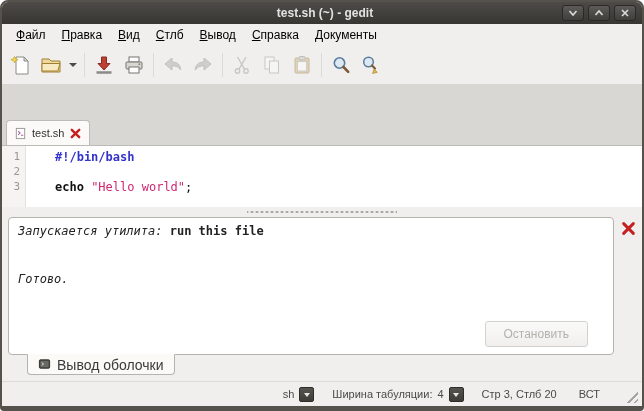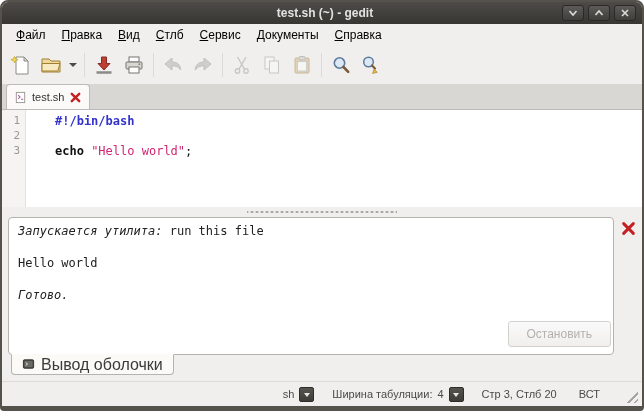--- a/index.html
+++ b/index.html
@@ -30,21 +30,21 @@
   .toolbar { flex:0 0 38px; display:flex; align-items:center; padding-left:4px; }
   .tbtn { width:30px; height:30px; border-radius:3px; display:flex; align-items:center; justify-content:center; }
   .tbtn.narrow { width:14px; }
   .tbtn.disabled { opacity:.38; }
   .tsep { width:1px; height:24px; background:#dcdad6; margin:0 4px; }
 
   
   .tabbar { flex:0 0 25px; background:#d9d7d3; border-bottom:1px solid #bdbbb7; display:flex; align-items:flex-end; padding-left:4px; }
   .tab { height:25px; background:#fbfaf8; border:1px solid #bdbbb7; border-bottom:none;
          border-radius:4px 4px 0 0; display:flex; align-items:center; gap:5px; padding:0 7px;
-         font-size:11px; color:#333; }
+         font-size:11px; color:#333;margin-top:36px; }
 
   
   .editor { flex:1 1 auto; display:flex; background:#fff; overflow:hidden; }
   .gutter { flex:0 0 24px; background:#f5f4f2; border-right:1px solid #e4e2de; padding-top:4px; }
   .lnum { height:15px; font:11px "DejaVu Sans Mono", monospace; color:#9a9894; text-align:right; padding-right:5px; }
   .code { flex:1; padding:4px 0 0 9px; }
   .code-line { height:15px; font:12px "DejaVu Sans Mono", monospace; white-space:pre; color:#111;margin-left:20px; }
   .tok-shebang { color:#3333cc; font-weight:bold; }
   .tok-keyword { font-weight:bold; color:#111; }
   .tok-string  { color:#d02670; }
@@ -55,29 +55,29 @@
                background-image:radial-gradient(circle, #9a9894 1px, transparent 1.3px);
                background-size:5px 4px; background-position:center; }
 
   
   .bottom-area { flex:0 0 160px; display:flex; flex-direction:column; padding-left:6px; }
   .panel-row { display:flex; height:138px; }
   .output-panel { flex:1; background:#fff; border:1px solid #b5b3af; border-radius:4px;
                   position:relative; padding:6px 9px; font:12px "DejaVu Sans Mono", monospace; color:#222; overflow:hidden; }
   .out-line { min-height:16px; white-space:pre-wrap; }
   .out-italic { font-style:italic; }
-  .out-bold { font-weight:normal;margin-top:27px; }
-  .stop-btn { position:absolute; right:2px; bottom:7px; font:12px "Liberation Sans", sans-serif;
+  .out-bold { font-weight:bold;margin-top:27px; }
+  .stop-btn { position:absolute; right:25px; bottom:7px; font:12px "Liberation Sans", sans-serif;
               color:#b3b1ad; background:linear-gradient(#fbfafa,#f0efed);
               border:1px solid #d4d2ce; border-radius:3px; padding:5px 18px; }
   .panel-close-col { flex:0 0 28px; display:flex; justify-content:center; align-items:flex-start; padding-top:4px; }
-  .bottom-tab { position:relative; z-index:1; margin-top:-1px; margin-left:3px; width:fit-content; height:21px;
+  .bottom-tab { position:relative; z-index:1; margin-top:-1px; margin-left:19px; width:fit-content; height:21px;
                 display:flex; align-items:center; gap:6px; padding:0 10px;
                 background:#fbfaf7; border:1px solid #b5b3af; border-top-color:#fbfaf7;
-                border-radius:0 0 4px 4px; font-size:16px; color:#3a3a3a; }
+                border-radius:0 0 4px 4px; font-size:14px; color:#3a3a3a; }
 
   
   .statusbar { flex:0 0 25px; margin-top:4px; border-top:1px solid #dddbd7; position:relative;
                display:flex; align-items:center; justify-content:flex-end; gap:18px;
                padding-right:42px; font-size:11px; color:#4a4a4a; }
   .combo { display:flex; align-items:center; gap:5px; }
   .combo-arrow { width:15px; height:15px; border-radius:2px; border:1px solid #2e2d2a;
                  background:linear-gradient(#56544f,#3e3c38); display:flex; align-items:center; justify-content:center; }
   .combo-arrow .tri { width:0; height:0; border:3px solid transparent; border-top:4px solid #e9e8e6; margin-top:4px; }
   .ins-mode { margin-left:4px; }
@@ -109,23 +109,23 @@
           </svg>
       </div>
     </div>
   </div>
 
   <div class="menubar">
     <div class="menu-item">Файл</div>
     <div class="menu-item">Правка</div>
     <div class="menu-item">Вид</div>
     <div class="menu-item">Стлб</div>
-    <div class="menu-item">Сервис</div>
+    <div class="menu-item">Вывод</div>
+    <div class="menu-item">Справка</div>
     <div class="menu-item">Документы</div>
-    <div class="menu-item">Справка</div>
   </div>
 
   <div class="toolbar">
     <div class="tbtn">
       <svg width="22" height="22" viewBox="0 0 22 22">
         <path d="M6 3h8l4 4v13H6z" fill="#ffffff" stroke="#8a8a86"></path>
         <path d="M14 3l4 4h-4z" fill="#dddbd7" stroke="#8a8a86"></path>
         <path d="M4.5 2.5l1.2 2.3 2.4.8-2.4 1-1.2 2.2-1.2-2.2-2.4-1 2.4-.8z" fill="#f4d94e" stroke="#b89a1e" stroke-width=".6"></path>
       </svg>
     </div>
@@ -232,21 +232,20 @@
 
   <div class="splitter">
     <div class="grip-dots"></div>
   </div>
 
   <div class="bottom-area">
     <div class="panel-row">
       <div class="output-panel">
         <div class="out-line"><span class="out-italic">Запускается утилита: </span><span class="out-bold">run this file</span></div>
         <div class="out-line"></div>
-        <div class="out-line">Hello world</div>
         <div class="out-line"></div>
         <div class="out-line out-italic">Готово.</div>
         <div class="stop-btn">Остановить</div>
       </div>
       <div class="panel-close-col">
         <svg width="15" height="15" viewBox="0 0 14 14">
           <path d="M2.5 2.5l9 9M11.5 2.5l-9 9" stroke="#c42222" stroke-width="2.8" stroke-linecap="round"></path>
         </svg>
       </div>
     </div>

